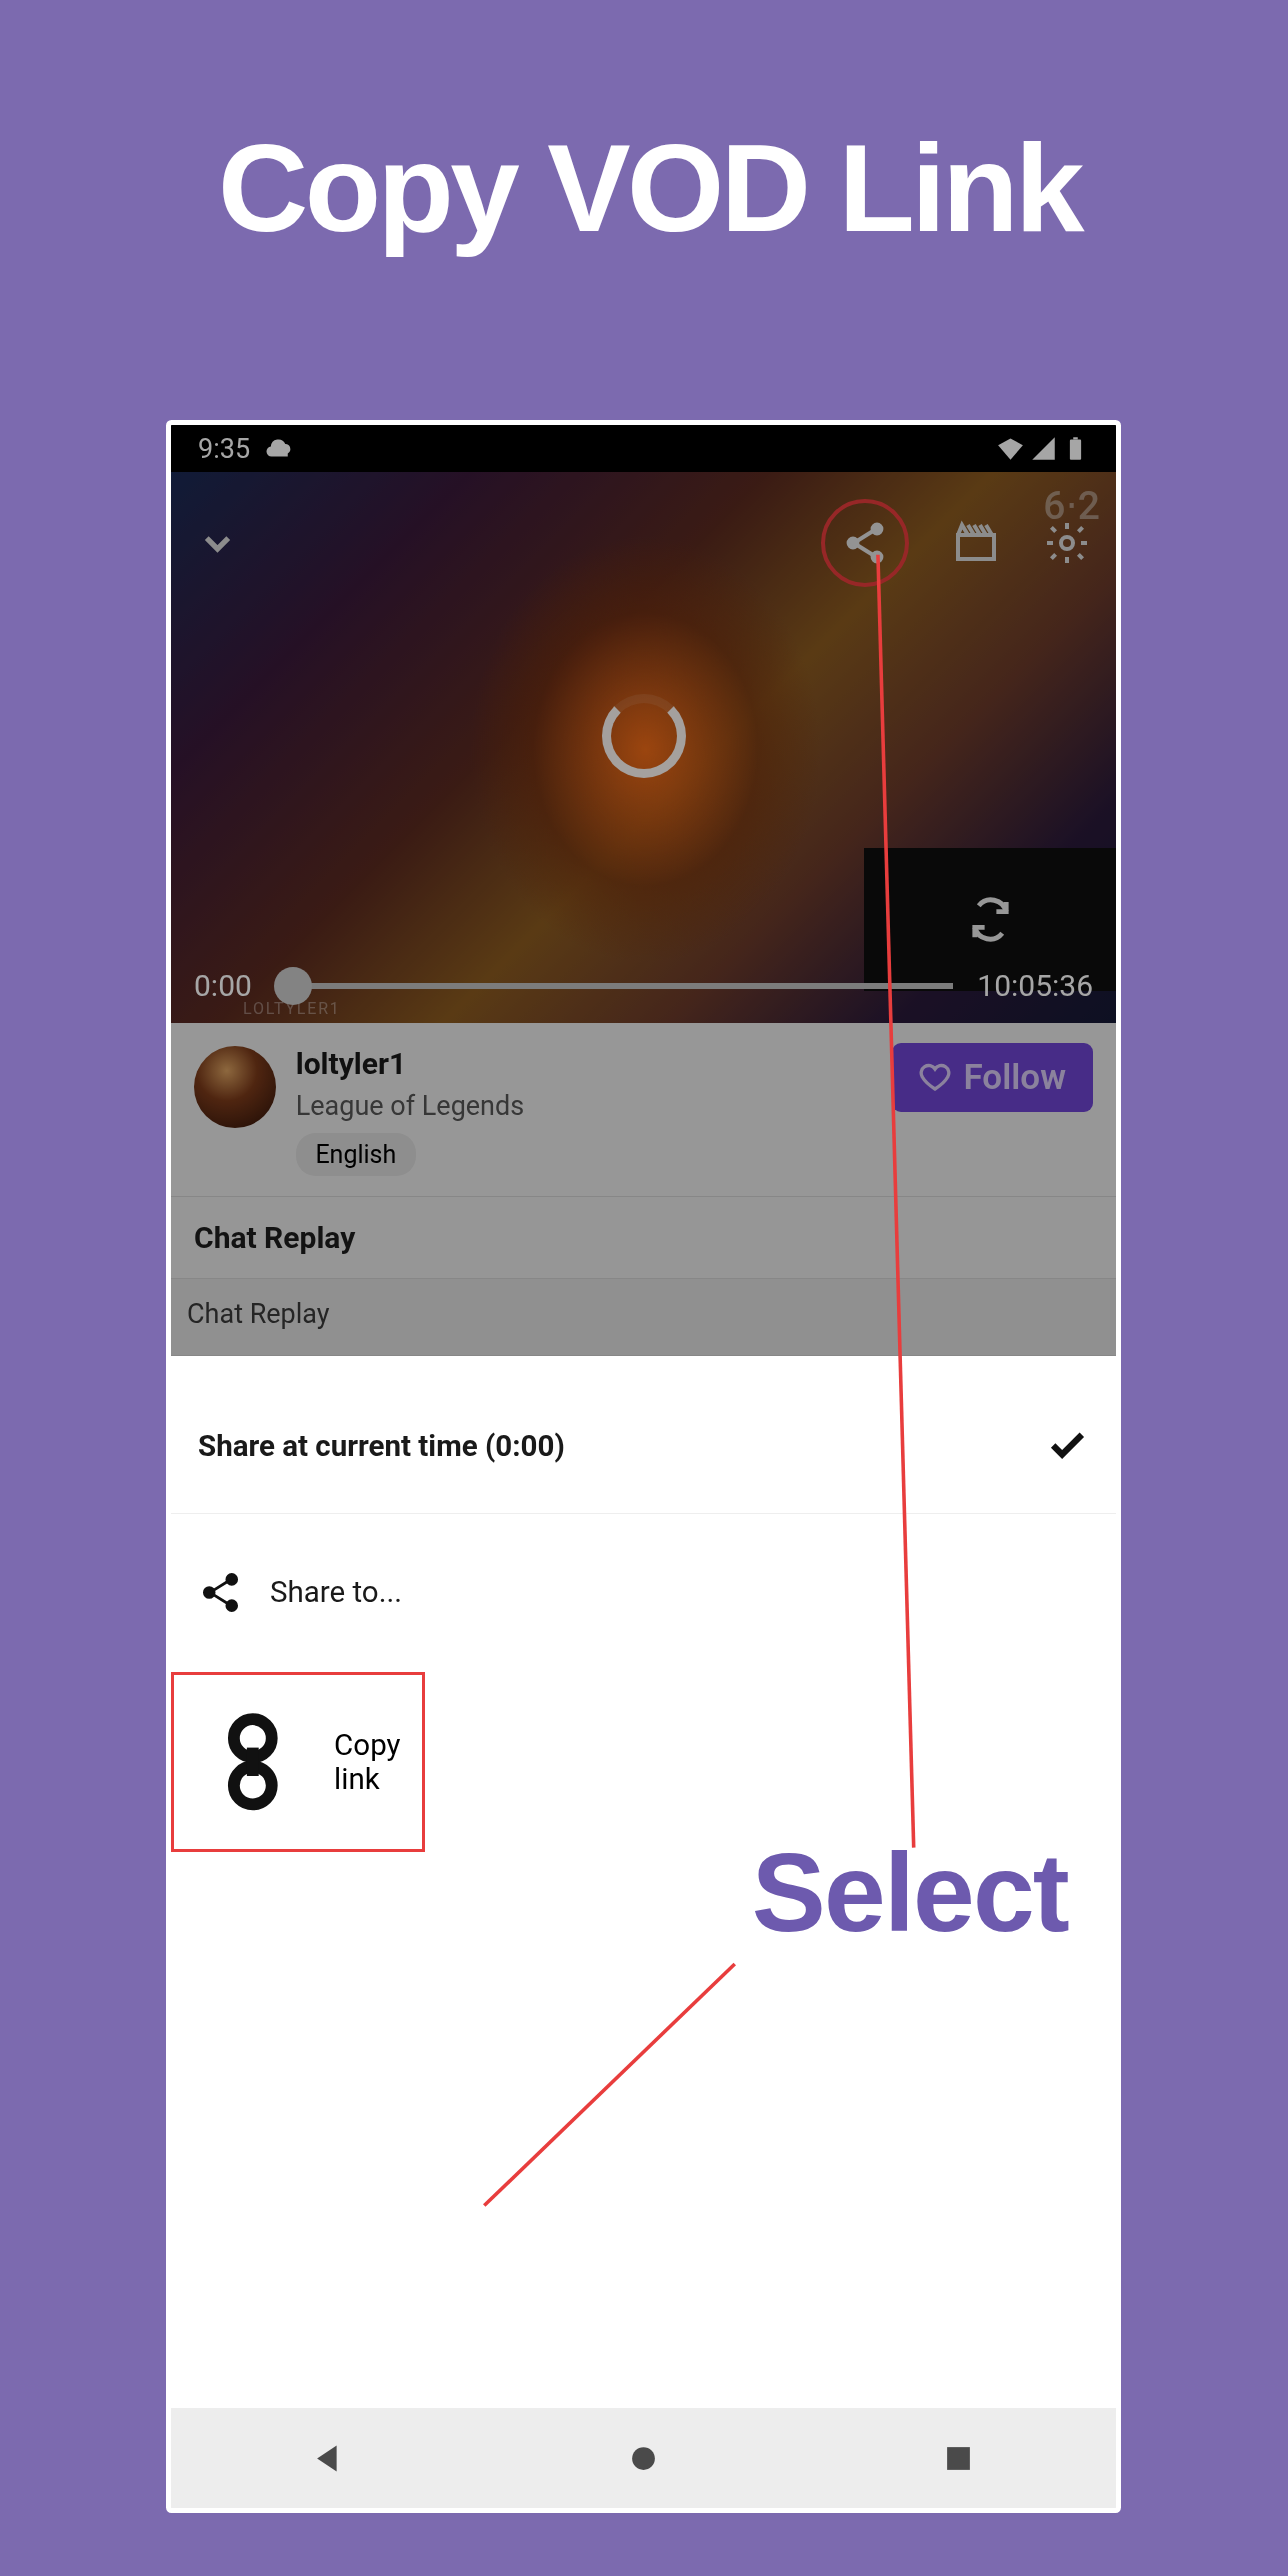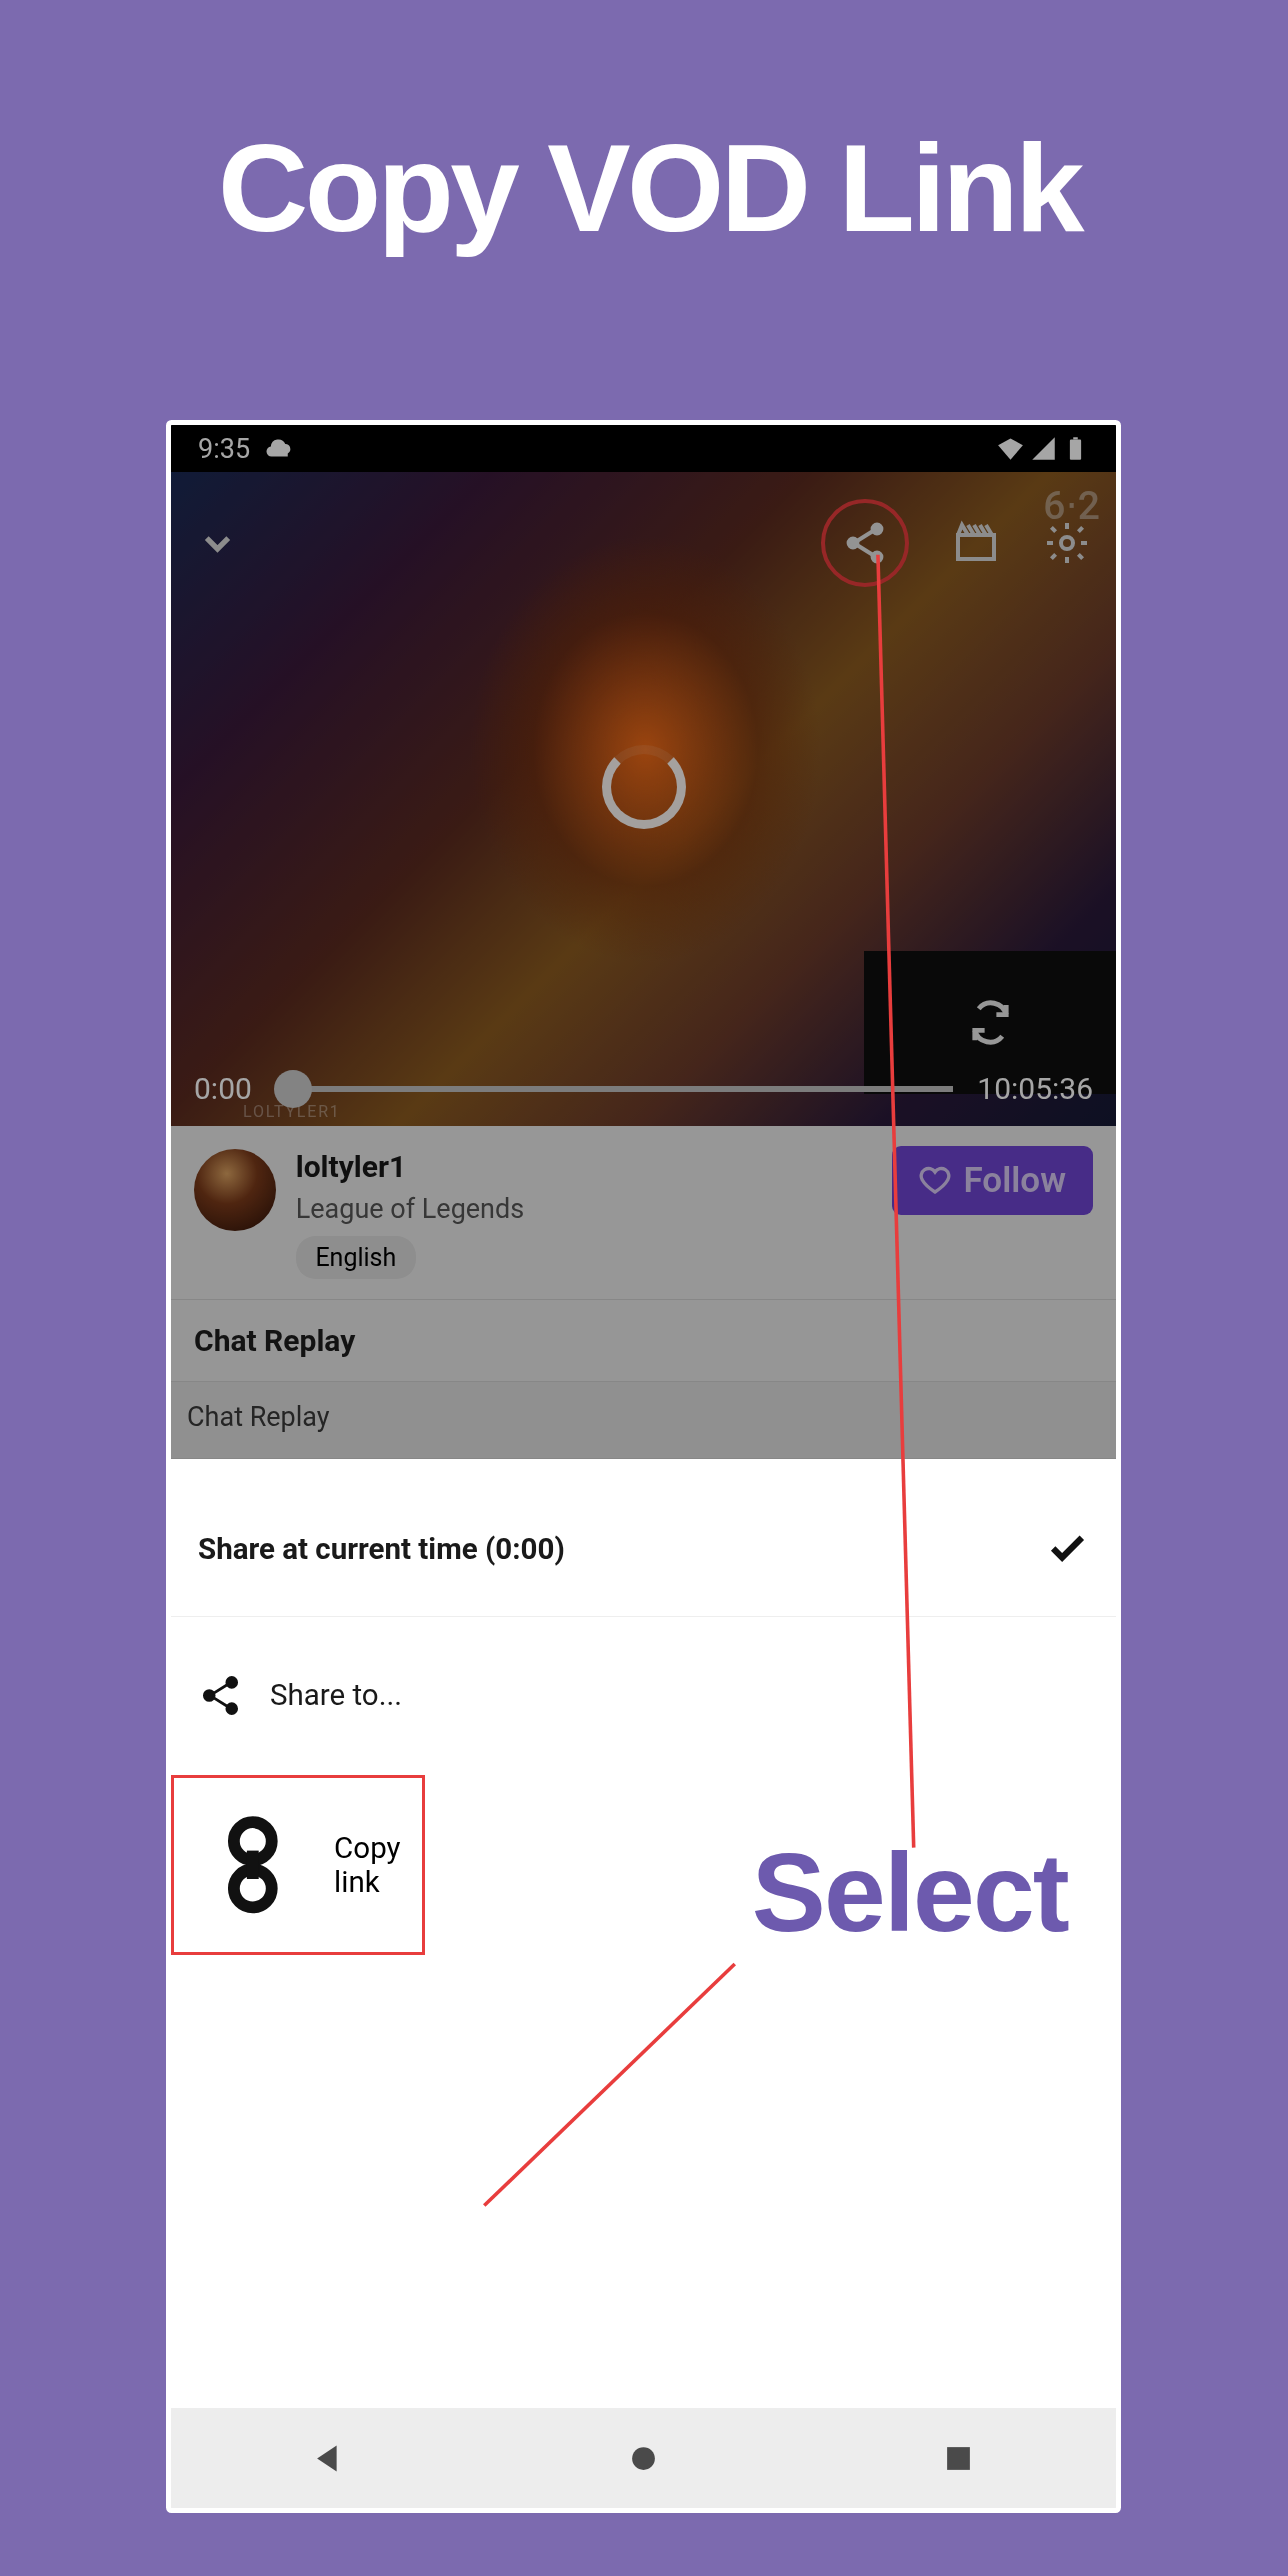--- a/index.html
+++ b/index.html
@@ -51,21 +51,21 @@
     font-size: 27px;
   }
   .status-left { display: flex; align-items: center; gap: 14.3px; }
   .status-right { display: flex; align-items: center; gap: 5.4px; }
   .cloud-icon { width: 30px; height: 30px; }
   .wifi-icon, .signal-icon, .battery-icon { width: 27px; height: 27px; }
 
   
   .video-area {
     position: relative;
-    height: 654px;
+    height: 551px;
     background: linear-gradient(135deg, #1a2a55 0%, #3a1a3a 20%, #5a2a20 40%, #8a5a20 55%, #6a3a2a 70%, #2a1a3a 85%, #151a35 100%);
     overflow: hidden;
   }
   .face-overlay {
     position: absolute;
     top: 27px;
     left: 224px;
     width: 501px;
     height: 501px;
     background:

